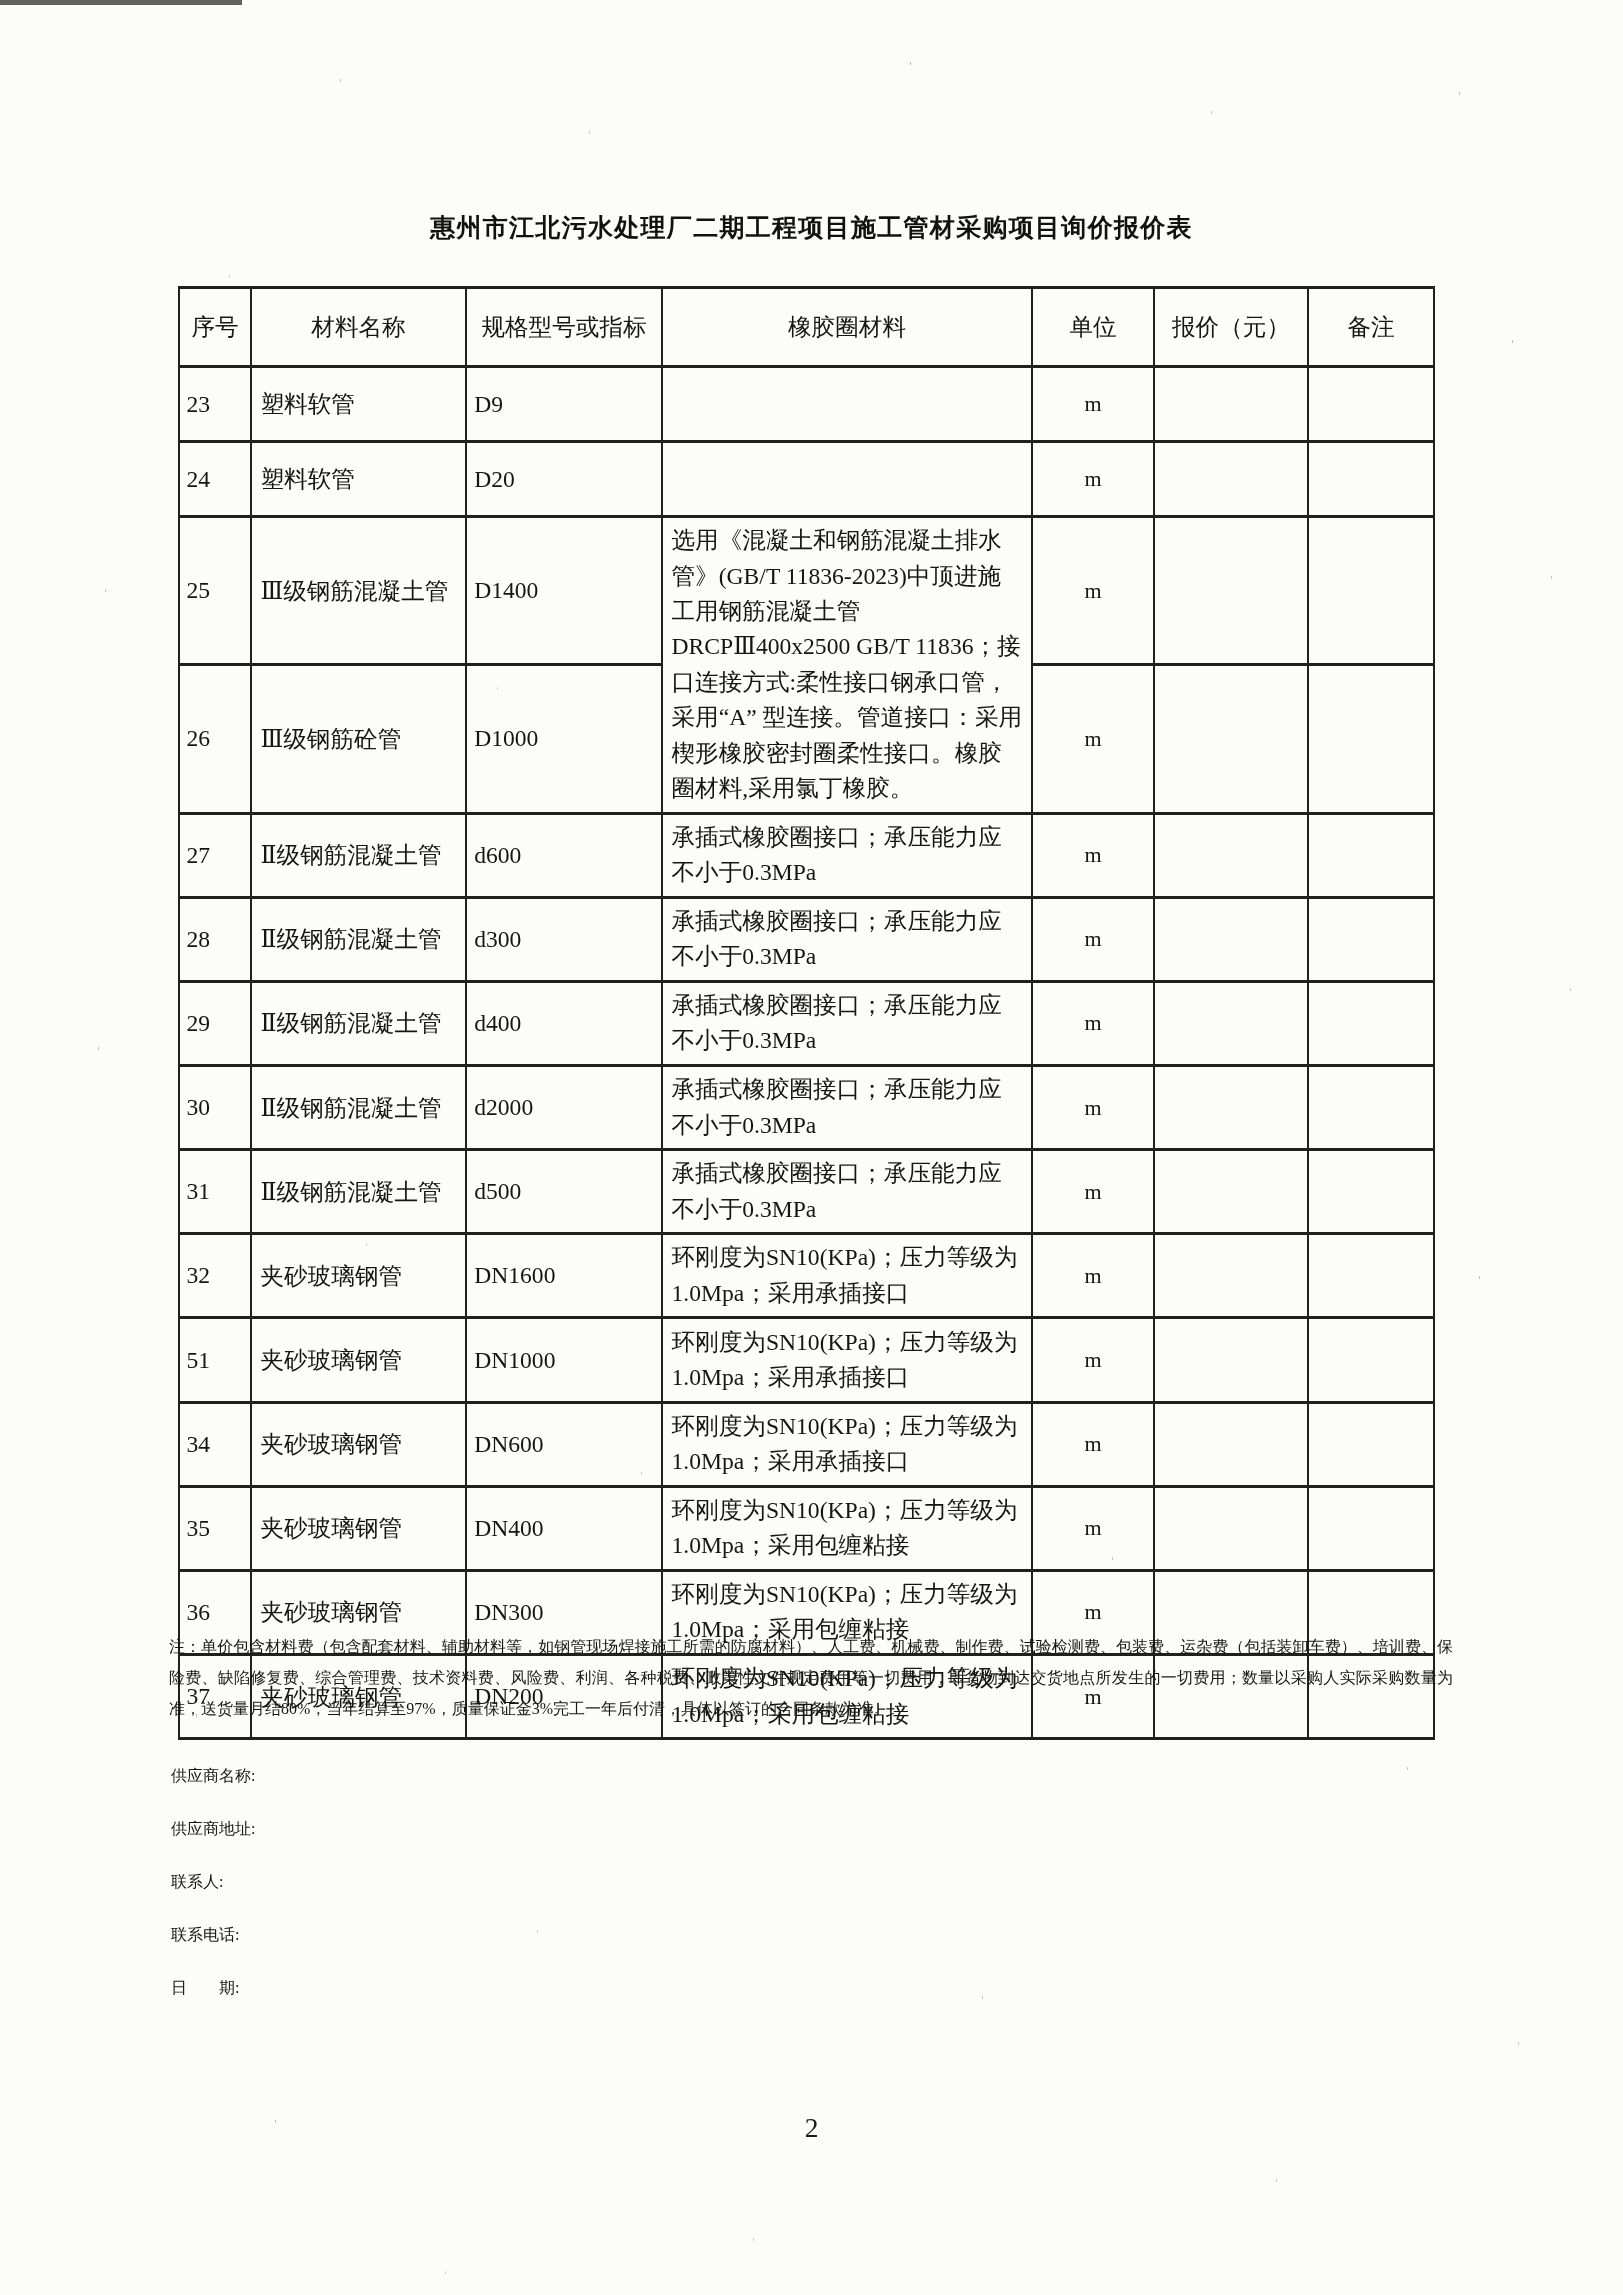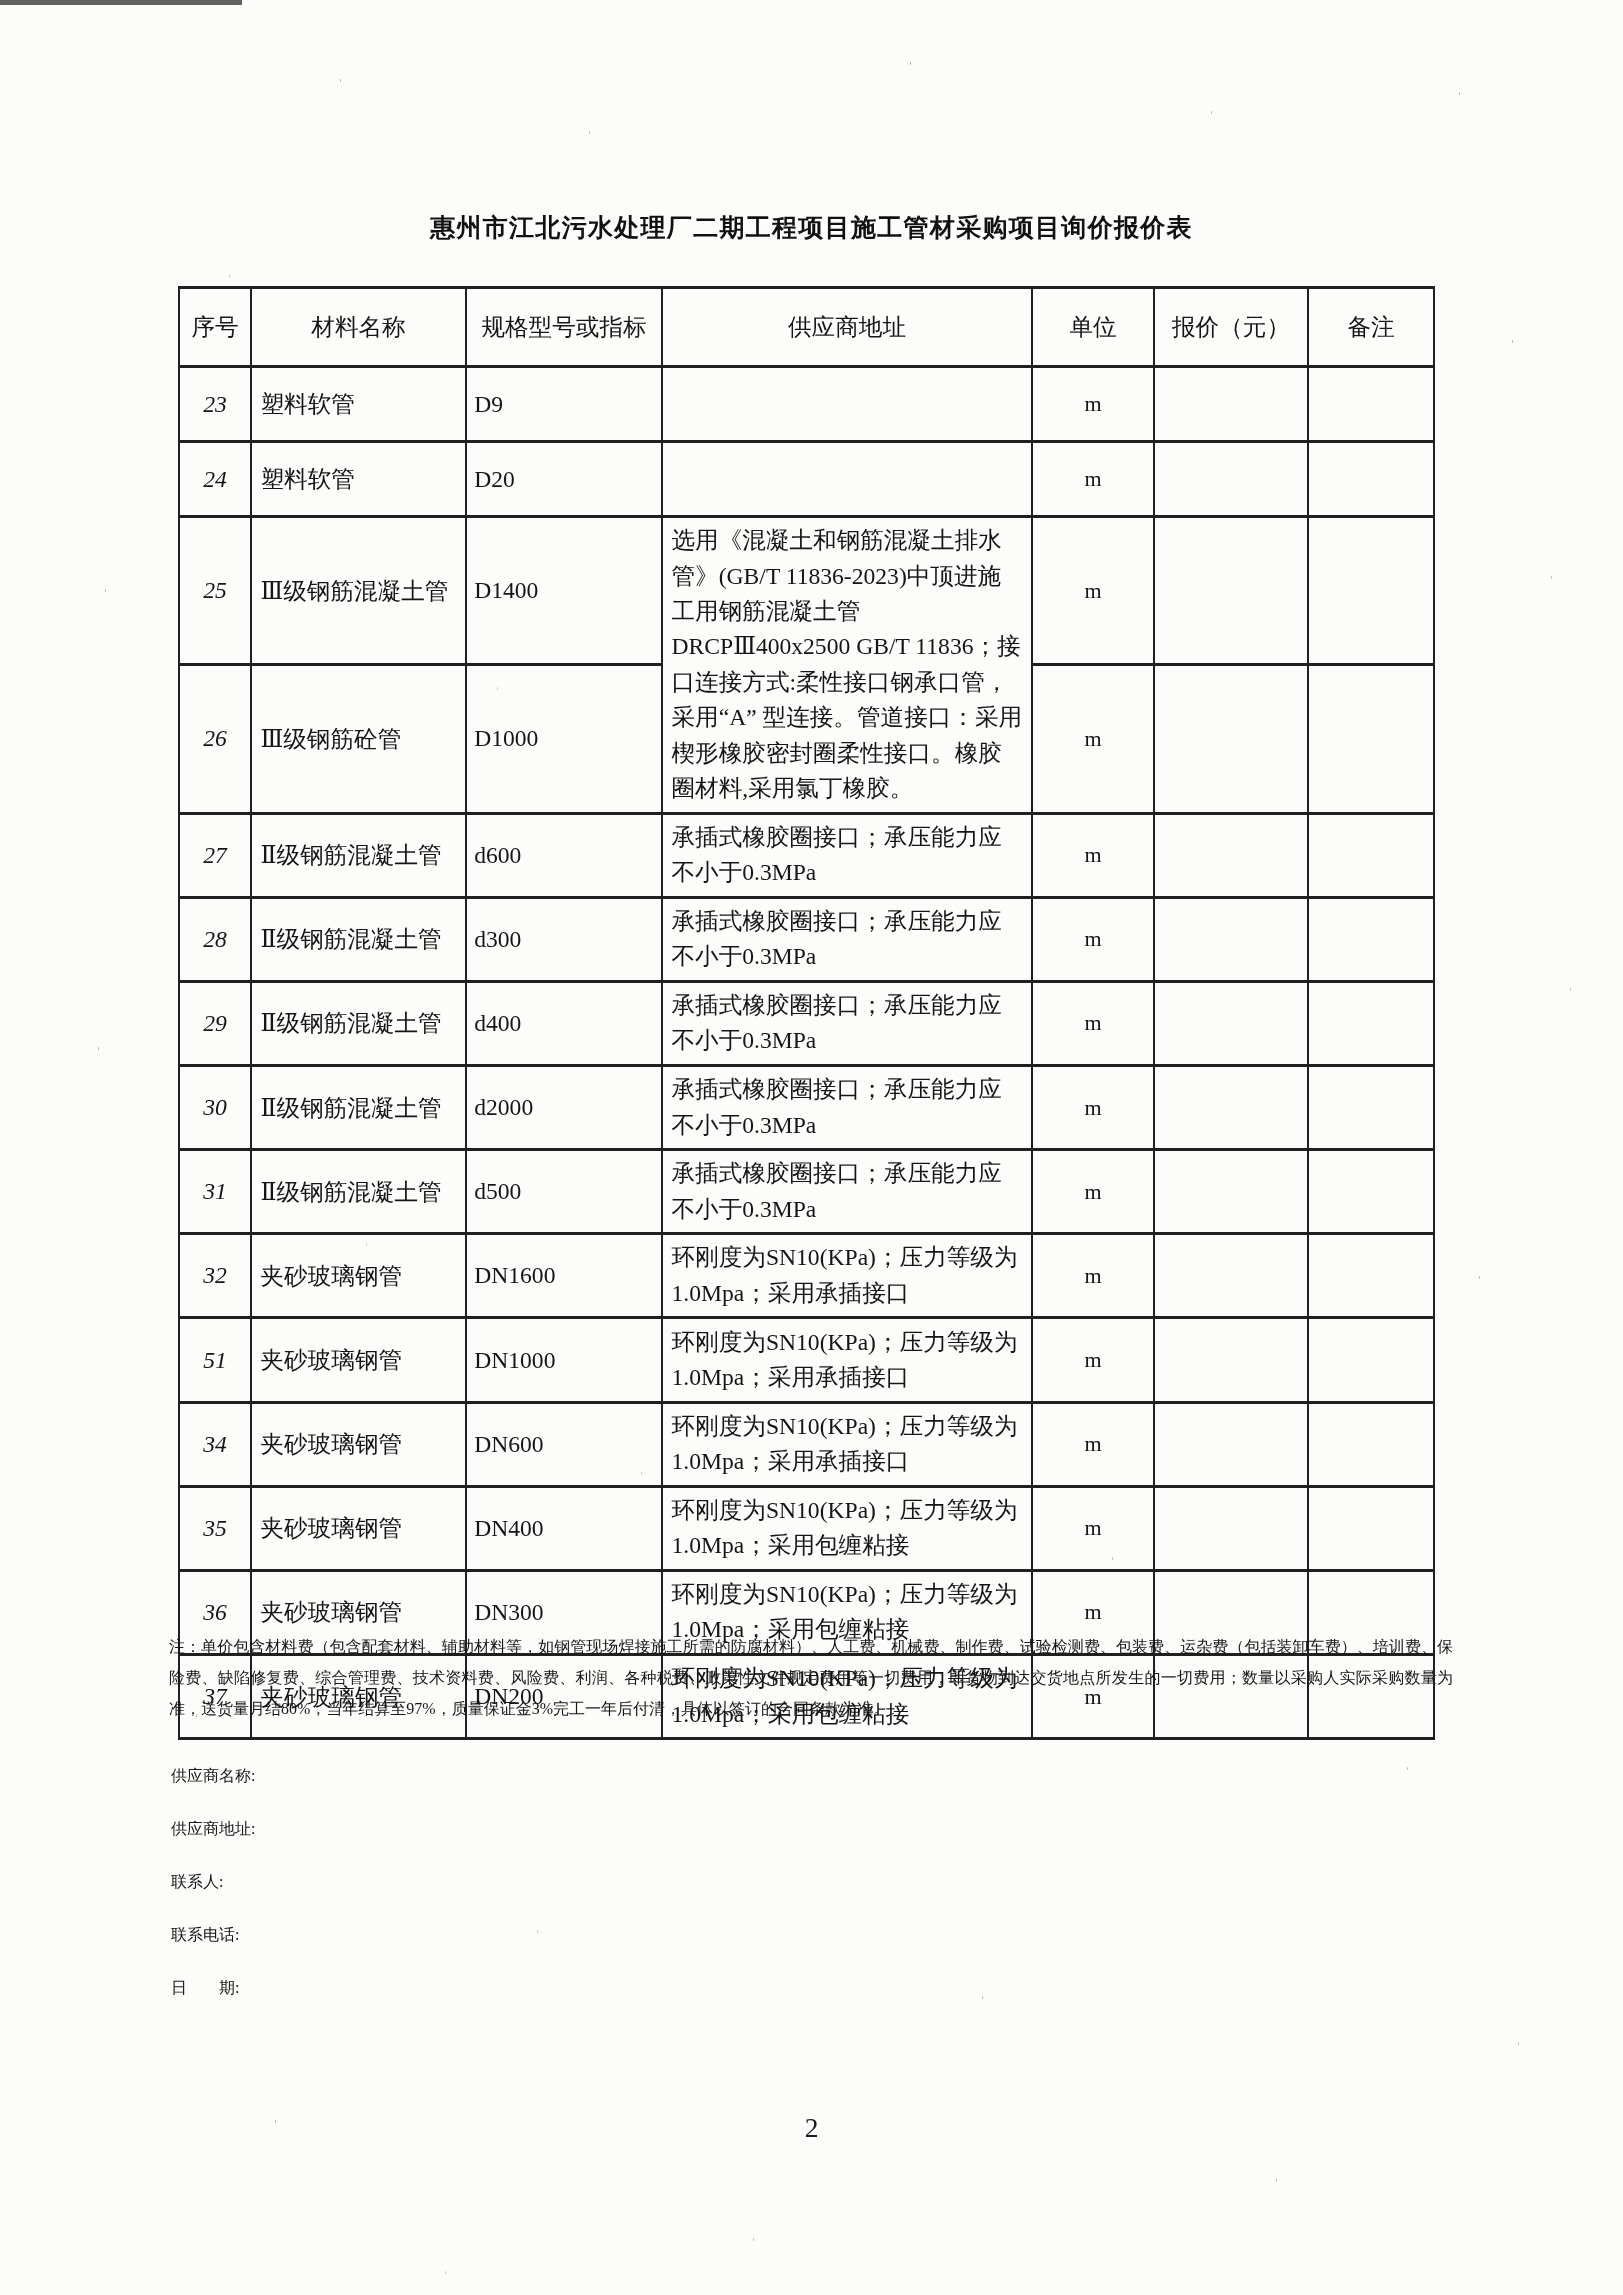--- a/index.html
+++ b/index.html
@@ -47,21 +47,21 @@
   .quote-table th{font-weight:normal;text-align:center;padding:2.6px 2.6px;}
   .quote-table thead tr{height:79px;margin-left:28px;}
   .quote-table tbody tr{height:75px;}
   tr.rh-25{height:130px;}
   tr.rh-26{height:132px;}
   tr.rh-35{height:77px;}
   tr.rh-36{height:79px;}
   tr.rh-37{height:80px;}
   .c-no{width:72px;} .c-name{width:215px;} .c-spec{width:196px;}
   .c-tech{width:370px;} .c-unit{width:122px;} .c-price{width:154px;} .c-remark{width:126px;}
-  td.no{text-align:center;font-style:italic;}
+  td.no{text-align:left;}
   td.name{text-align:left;padding-left:8.5px;}
   td.spec{text-align:left;padding-left:7.2px;}
   td.tech{text-align:left;line-height:1.5;padding:5.2px 8.5px;}
   td.unit{text-align:center;font-size:22px;}
   .note{
     position:absolute;left:169px;top:1631px;width:1284px;
     font-size:16px;line-height:31px;text-align:justify;color:#161616;
   }
   .fields{position:absolute;left:171px;top:1763px;font-size:16px;color:#161616;}
   .fields .field{margin-bottom:28px;line-height:25px;}
@@ -87,21 +87,21 @@
         <col class="c-tech">
       <col class="c-unit">
         <col class="c-price">
         <col class="c-remark">
     </colgroup>
     <thead>
       <tr>
         <th>序号</th>
         <th>材料名称</th>
         <th>规格型号或指标</th>
-        <th>供应商地址</th>
+        <th>橡胶圈材料</th>
         <th>单位</th>
         <th>报价（元）</th>
         <th>备注</th>
       </tr>
     </thead>
     <tbody>
       <tr>
         <td class="no">23</td>
         <td class="name">塑料软管</td>
         <td class="spec">D9</td>

